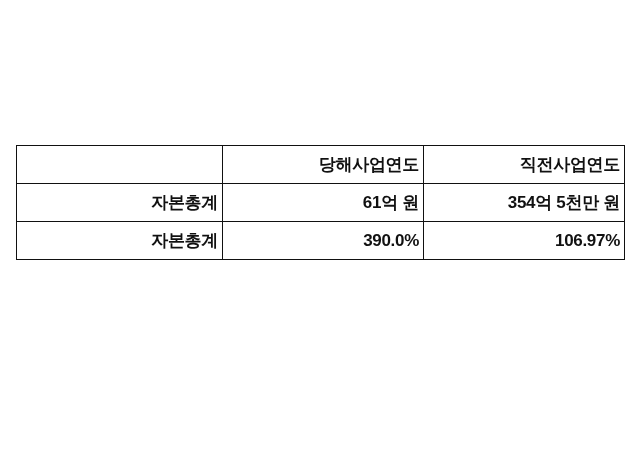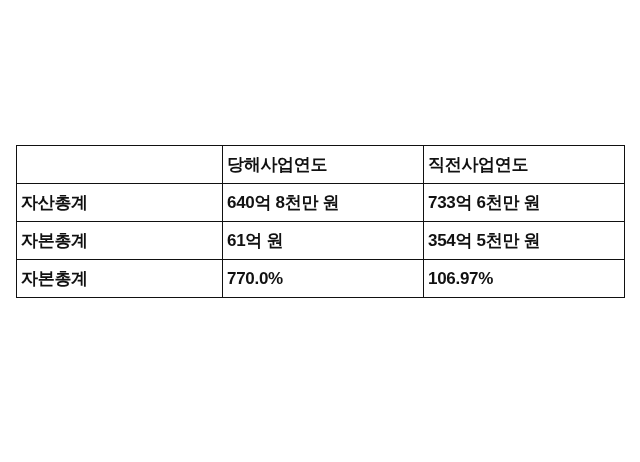--- a/index.html
+++ b/index.html
@@ -23,21 +23,21 @@
   }
   table.fin-table {
     border-collapse: collapse;
     table-layout: fixed;
     width: 608px;
     background: #ffffff;
   }
   table.fin-table td,
   table.fin-table th {
     border: 1.5px solid #111111;
-    text-align: left;
+    text-align: right;
     vertical-align: middle;
     height: 37px;
     font-size: 17px;
     font-weight: bold;
     padding: 0 4px;
     letter-spacing: -0.3px;
     color: #111111;
     font-family: "Liberation Sans", sans-serif;
     margin-left: 24px;
   }
@@ -57,29 +57,24 @@
     </colgroup>
     <thead>
       <tr>
         <th class="blank-corner"></th>
         <th>당해사업연도</th>
         <th>직전사업연도</th>
       </tr>
     </thead>
     <tbody>
       <tr>
-        <td>자산총계</td>
-        <td>640억 8천만 원</td>
-        <td>733억 6천만 원</td>
-      </tr>
-      <tr>
         <td>자본총계</td>
         <td>61억 원</td>
         <td>354억 5천만 원</td>
       </tr>
       <tr>
         <td>자본총계</td>
-        <td>770.0%</td>
+        <td>390.0%</td>
         <td>106.97%</td>
       </tr>
     </tbody>
   </table>
 </div>
 
 </body></html>

